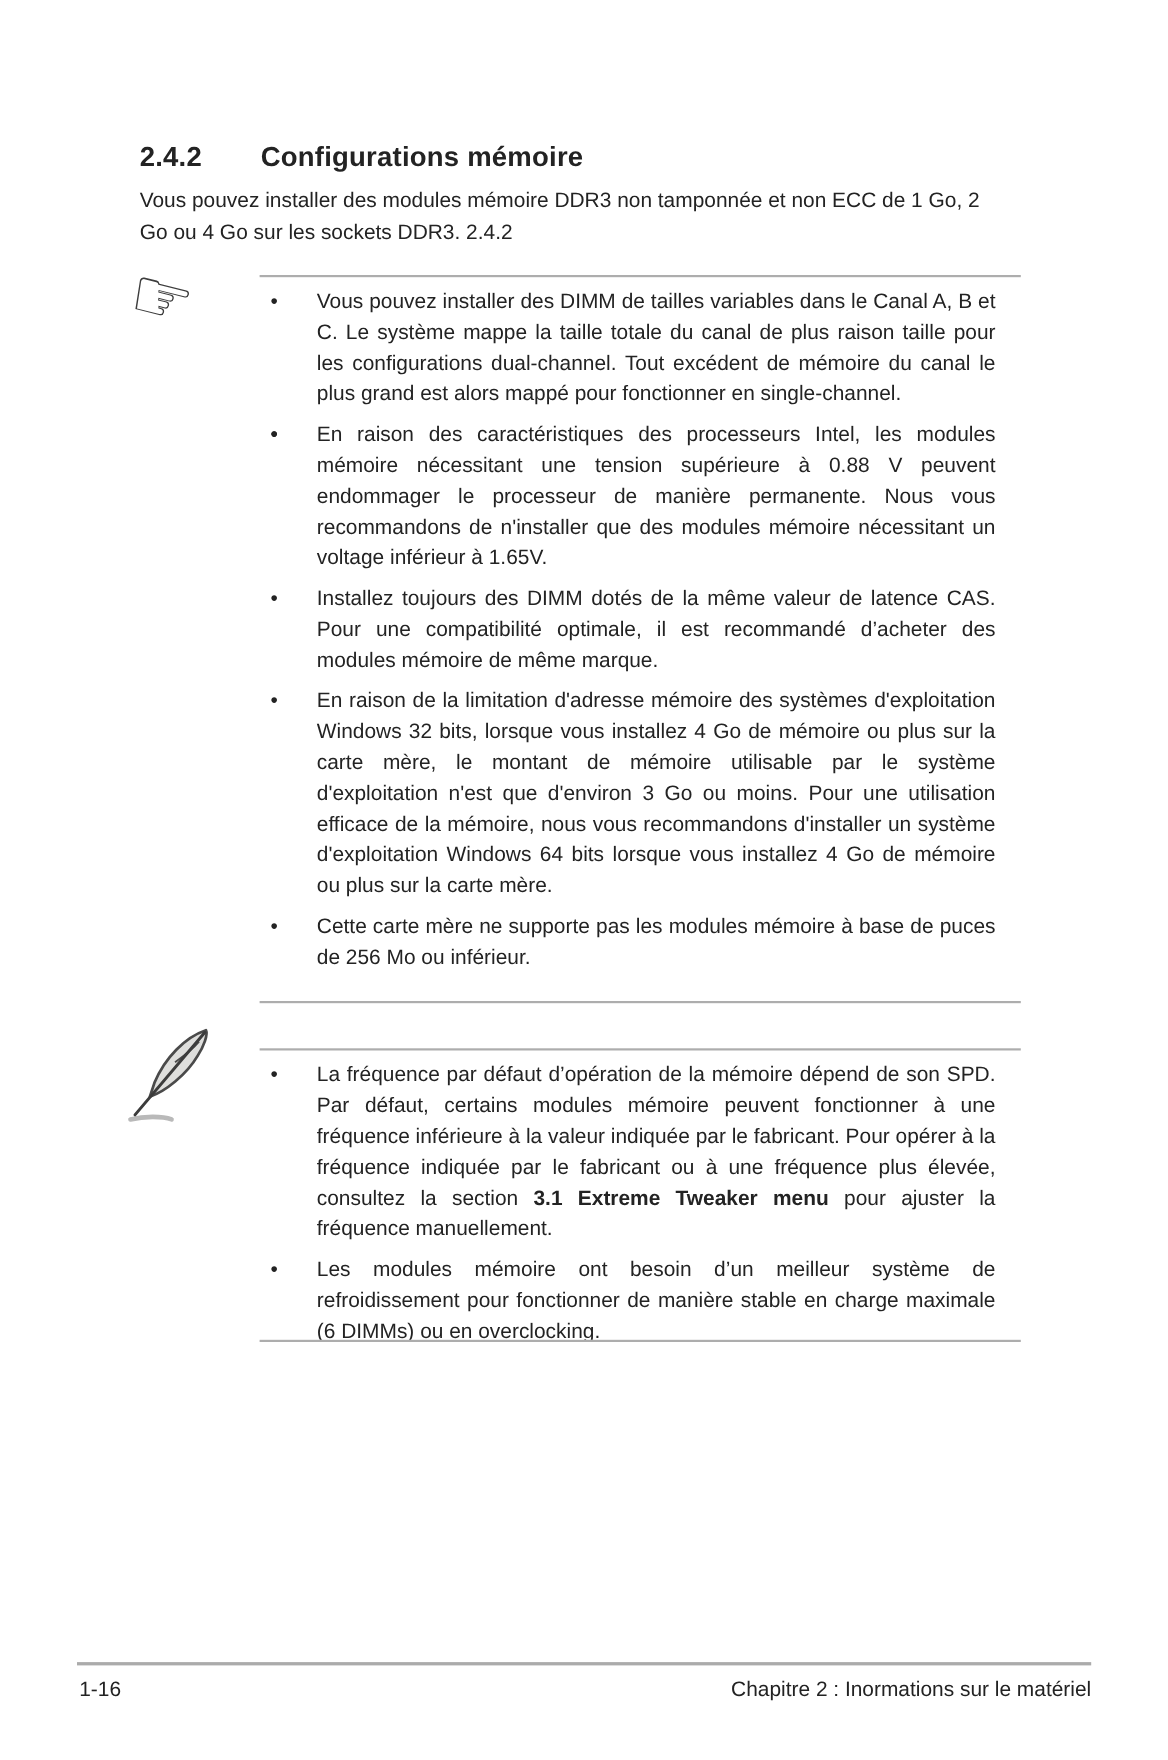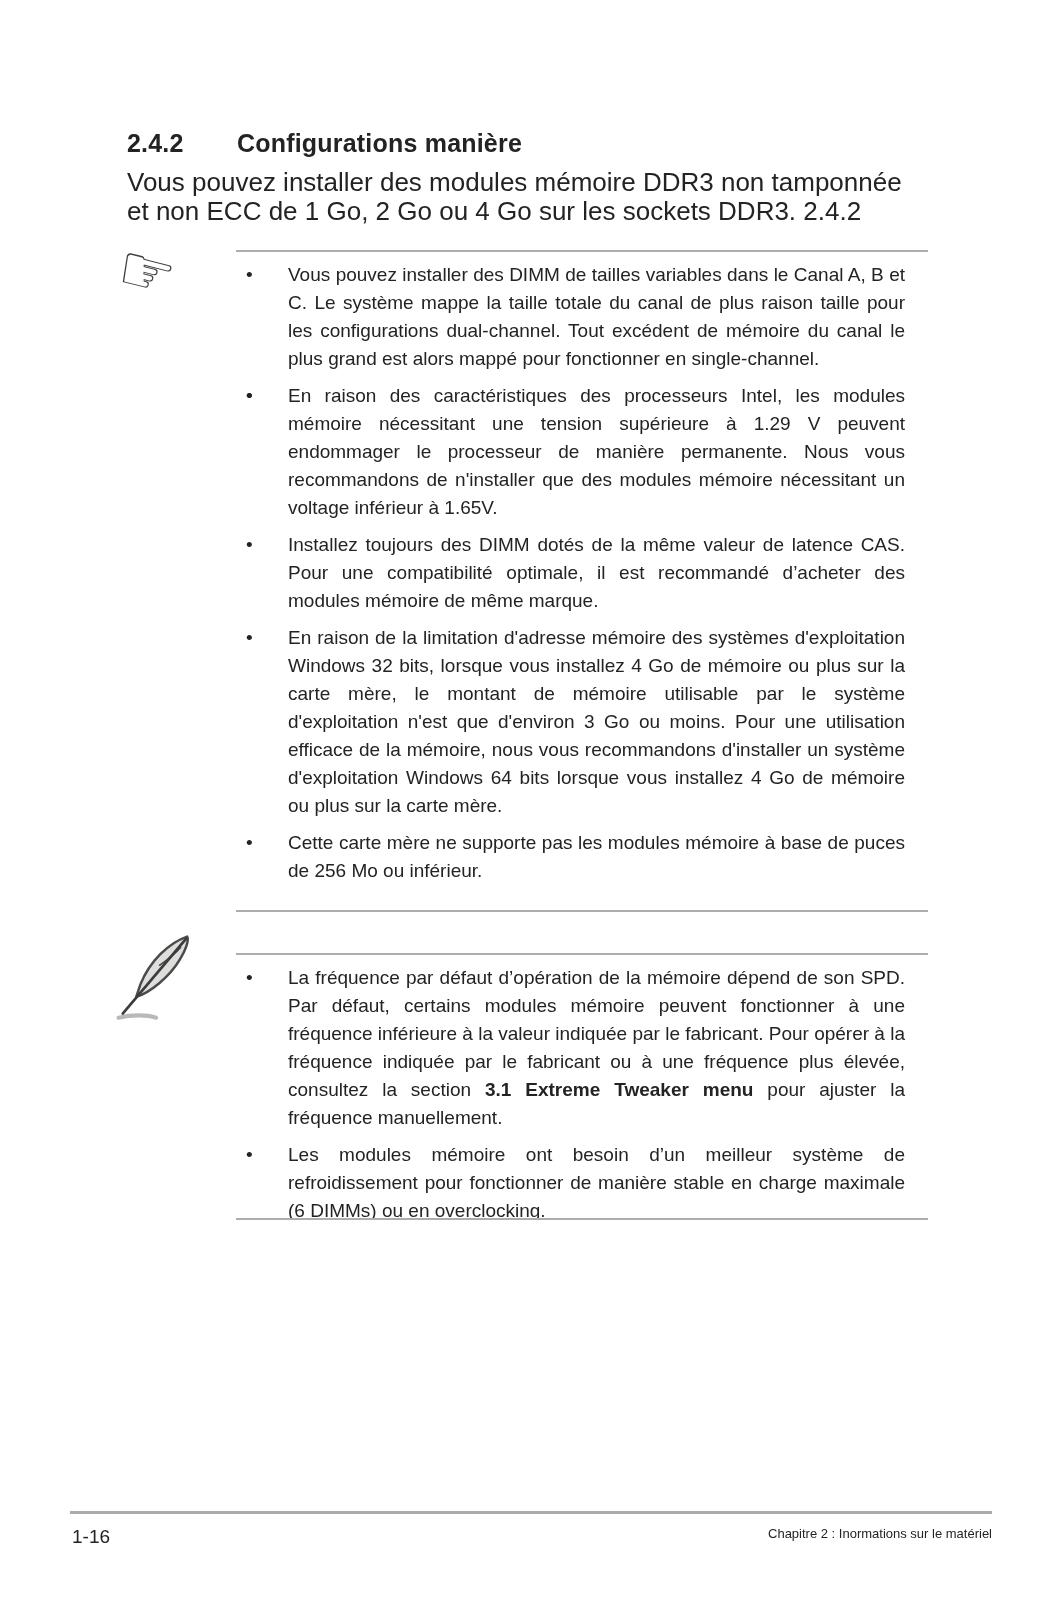--- a/index.html
+++ b/index.html
@@ -12,21 +12,21 @@
     overflow:hidden;
   }
   .title-row{
     position:absolute;left:127px;top:129px;
     display:flex;align-items:baseline;
     font-weight:bold;font-size:25px;letter-spacing:0.2px;
   }
   .title-row .sec-num{display:inline-block;width:110px;}
   .intro{
     position:absolute;left:127px;top:168px;width:790px;
-    font-size:26px;line-height:29px;
+    font-size:19px;line-height:29px;
   }
   .note-box{
     position:absolute;left:236px;width:692px;
     border-top:2px solid #adadad;
     border-bottom:2px solid #adadad;
     box-sizing:border-box;
     overflow:hidden;
   }
   .note-box.first{top:250px;height:662px;padding-top:9px;}
   .note-box.second{top:953px;height:267px;padding-top:9px;}
@@ -54,49 +54,49 @@
   .footer-rule{
     position:absolute;left:70px;top:1511px;width:922px;height:3px;
     background:#ababab;
   }
   .footer-left{
     position:absolute;left:72px;top:1526px;
     font-size:19px;
   }
   .footer-right{
     position:absolute;right:70px;top:1526px;
-    font-size:13px;text-align:left;
+    font-size:19px;text-align:left;
   }
   strong{font-weight:bold;}
 </style>
 </head>
 <body>
 
 <div class="doc">
 
   <div class="title-row">
     <span class="sec-num">2.4.2</span>
-    <span>Configurations manière</span>
+    <span>Configurations mémoire</span>
   </div>
 
   <div class="intro">Vous pouvez installer des modules mémoire DDR3 non tamponnée et non ECC de 1 Go, 2 Go ou 4 Go sur les sockets DDR3. 2.4.2</div>
 
   <div class="hand-icon">☞</div>
 
   <div class="note-box first">
     <div class="bullet">
       <span class="dot">•</span>
       <span>Vous pouvez installer des DIMM de tailles variables dans le Canal A, B et C. Le système mappe la taille totale du canal de plus raison taille pour les configurations dual-channel. Tout excédent de mémoire du canal le plus grand est alors mappé pour fonctionner en single-channel.</span>
     </div>
     <div class="bullet">
       <span class="dot">•</span>
     </div>
     <div class="bullet">
       <span class="dot">•</span>
-      <span>En raison des caractéristiques des processeurs Intel, les modules mémoire nécessitant une tension supérieure à 1.29 V peuvent endommager le processeur de manière permanente. Nous vous recommandons de n'installer que des modules mémoire nécessitant un voltage inférieur à 1.65V.</span>
+      <span>En raison des caractéristiques des processeurs Intel, les modules mémoire nécessitant une tension supérieure à 0.88 V peuvent endommager le processeur de manière permanente. Nous vous recommandons de n'installer que des modules mémoire nécessitant un voltage inférieur à 1.65V.</span>
     </div>
     <div class="bullet">
       <span class="dot">•</span>
       <span>Installez toujours des DIMM dotés de la même valeur de latence CAS. Pour une compatibilité optimale, il est recommandé d’acheter des modules mémoire de même marque.</span>
     </div>
     <div class="bullet">
       <span class="dot">•</span>
       <span>En raison de la limitation d'adresse mémoire des systèmes d'exploitation Windows 32 bits, lorsque vous installez 4 Go de mémoire ou plus sur la carte mère, le montant de mémoire utilisable par le système d'exploitation n'est que d'environ 3 Go ou moins. Pour une utilisation efficace de la mémoire, nous vous recommandons d'installer un système d'exploitation Windows 64 bits lorsque vous installez 4 Go de mémoire ou plus sur la carte mère.</span>
     </div>
     <div class="bullet">

